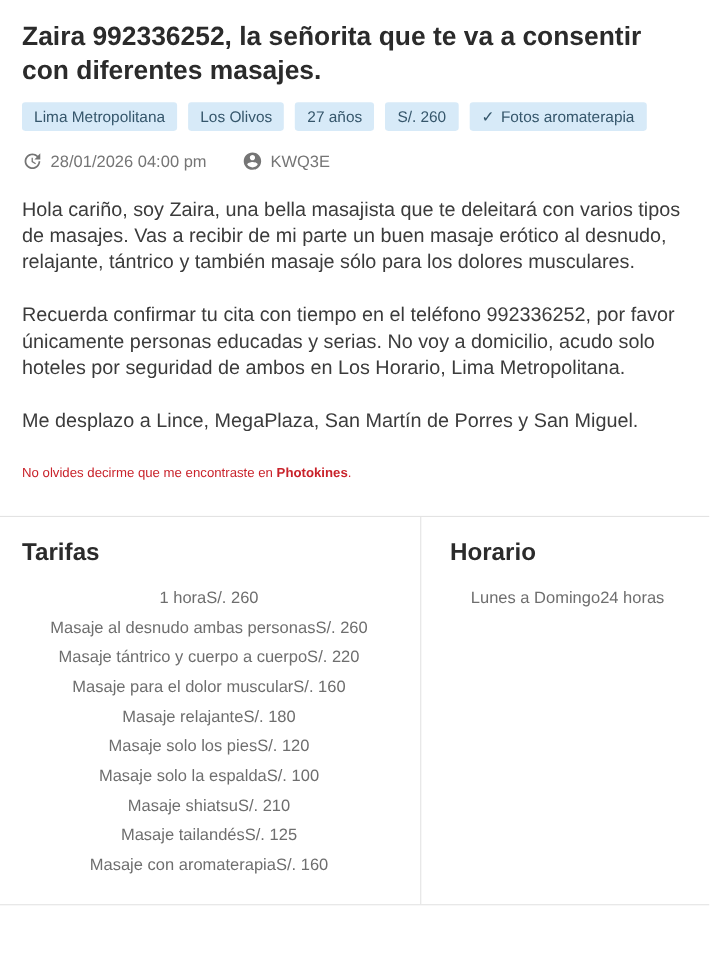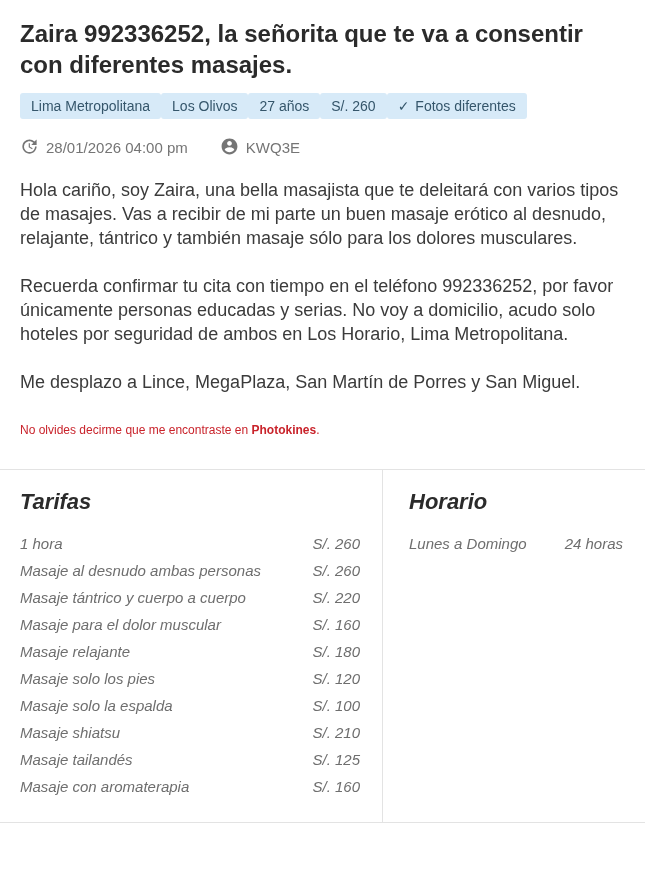--- a/index.html
+++ b/index.html
@@ -19,20 +19,21 @@
     font-size: 24px;
     line-height: 31px;
     font-weight: bold;
     color: #2b2b2b;
     max-width: 600px;
   }
 
   .badges {
     display: flex;
     flex-wrap: wrap;
+    gap: 10px;
     margin-bottom: 18px;
   }
   .badge {
     display: inline-flex;
     align-items: center;
     gap: 6px;
     background: #d7eaf8;
     color: #35566b;
     font-size: 14px;
     line-height: 18px;
@@ -65,41 +66,40 @@
     line-height: 24px;
     color: #c9232b;
     margin-bottom: 27px;
   }
   p.promo strong { font-weight: bold; }
 
   .rates-section {
     display: flex;
     border-top: 1px solid #e3e3e3;
     border-bottom: 1px solid #e3e3e3;
-    font-style: italic;
   }
   .col-left {
     width: 383px;
     flex: 0 0 383px;
     border-right: 1px solid #e3e3e3;
     padding: 19px 22px 22px 20px;
   }
   .col-right {
     flex: 1;
     padding: 19px 22px 22px 26px;
   }
   h2.section-heading {
     font-size: 22px;
     font-weight: bold;
     color: #2b2b2b;
     margin-bottom: 15px;
   }
   .rate-row, .schedule-row {
     display: flex;
-    justify-content: space-between;
+    justify-content: center;
     align-items: baseline;
     font-size: 15px;
     line-height: 27px;
     color: #6e6e6e;
   }
   .rate-row .price { white-space: nowrap; color: #6e6e6e; }
 </style>
 </head>
 <body>
 
@@ -108,21 +108,21 @@
 
     <h1 class="title">Zaira 992336252, la señorita que te va a consentir con diferentes masajes.</h1>
 
     <div class="badges">
       <span class="badge">Lima Metropolitana</span>
       <span class="badge">Los Olivos</span>
       <span class="badge">27 años</span>
       <span class="badge">S/. 260</span>
       <span class="badge">
         <span class="check">✓</span>
-        <span>Fotos diferentes</span>
+        <span>Fotos aromaterapia</span>
       </span>
     </div>
 
     <div class="meta">
       <span class="meta-item">
         <svg width="19" height="19" viewBox="0 0 24 24" fill="#757575" aria-hidden="true">
           <path d="M21 10.12h-6.78l2.74-2.82c-2.73-2.7-7.15-2.8-9.88-.1-2.73 2.71-2.73 7.08 0 9.79s7.15 2.71 9.88 0C18.32 15.65 19 14.08 19 12.1h2c0 1.98-.88 4.55-2.64 6.29-3.51 3.48-9.21 3.48-12.72 0-3.5-3.47-3.53-9.11-.02-12.58s9.14-3.47 12.65 0L21 3v7.12zM12.5 8v4.25l3.5 2.08-.72 1.21L11 13V8h1.5z"></path>
         </svg>
         <span>28/01/2026 04:00 pm</span>
       </span>

